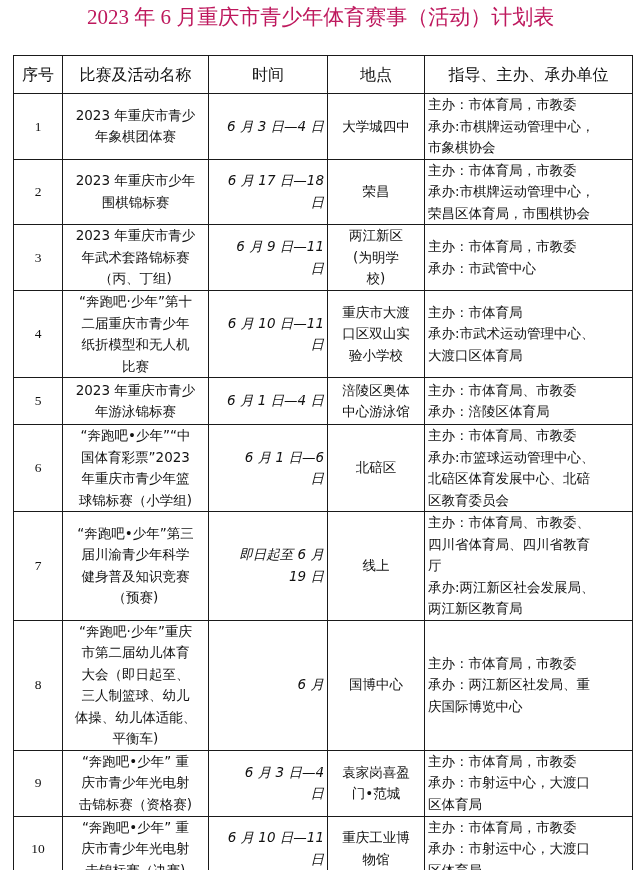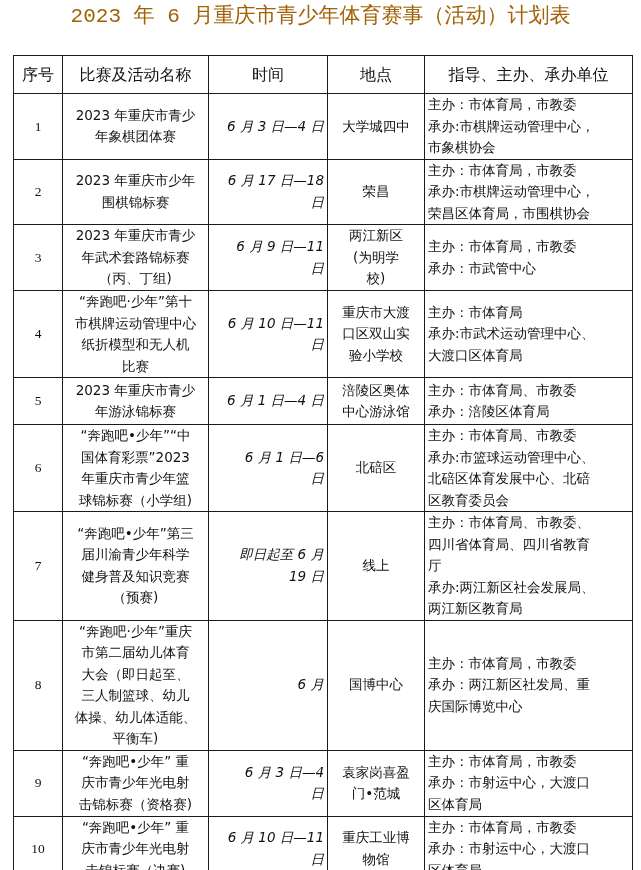--- a/index.html
+++ b/index.html
@@ -14,25 +14,25 @@
     overflow: hidden;
     font-family: "DejaVu Sans", "Liberation Sans", sans-serif;
     color: #111111;
   }
   .title {
     position: absolute;
     left: 0;
     top: 4px;
     width: 641px;
     text-align: center;
-    font-family: Liberation Mono, monospace;
+    font-family: Liberation Serif, serif;
     font-size: 21px;
     letter-spacing: 0px;
     line-height: 26px;
-    color: #a16207;
+    color: #be185d;
     white-space: nowrap;
   }
   table.plan {
     position: absolute;
     left: 13px;
     top: 55px;
     border-collapse: collapse;
     table-layout: fixed;
     width: 619px;
   }
@@ -135,21 +135,21 @@
         </td>
         <td class="c-org">
           <span class="line">主办：市体育局，市教委</span>
           <span class="line">承办：市武管中心</span>
         </td>
       </tr>
       <tr style="height: 84px;">
         <td class="c-no">4</td>
         <td class="c-name">
           <span class="line">“奔跑吧·少年”第十</span>
-          <span class="line">市棋牌运动管理中心</span>
+          <span class="line">二届重庆市青少年</span>
           <span class="line">纸折模型和无人机</span>
           <span class="line">比赛</span>
         </td>
         <td class="c-time">
           <span class="line">6 月 10 日—11</span>
           <span class="line">日</span>
         </td>
         <td class="c-place">
           <span class="line">重庆市大渡</span>
           <span class="line">口区双山实</span>

